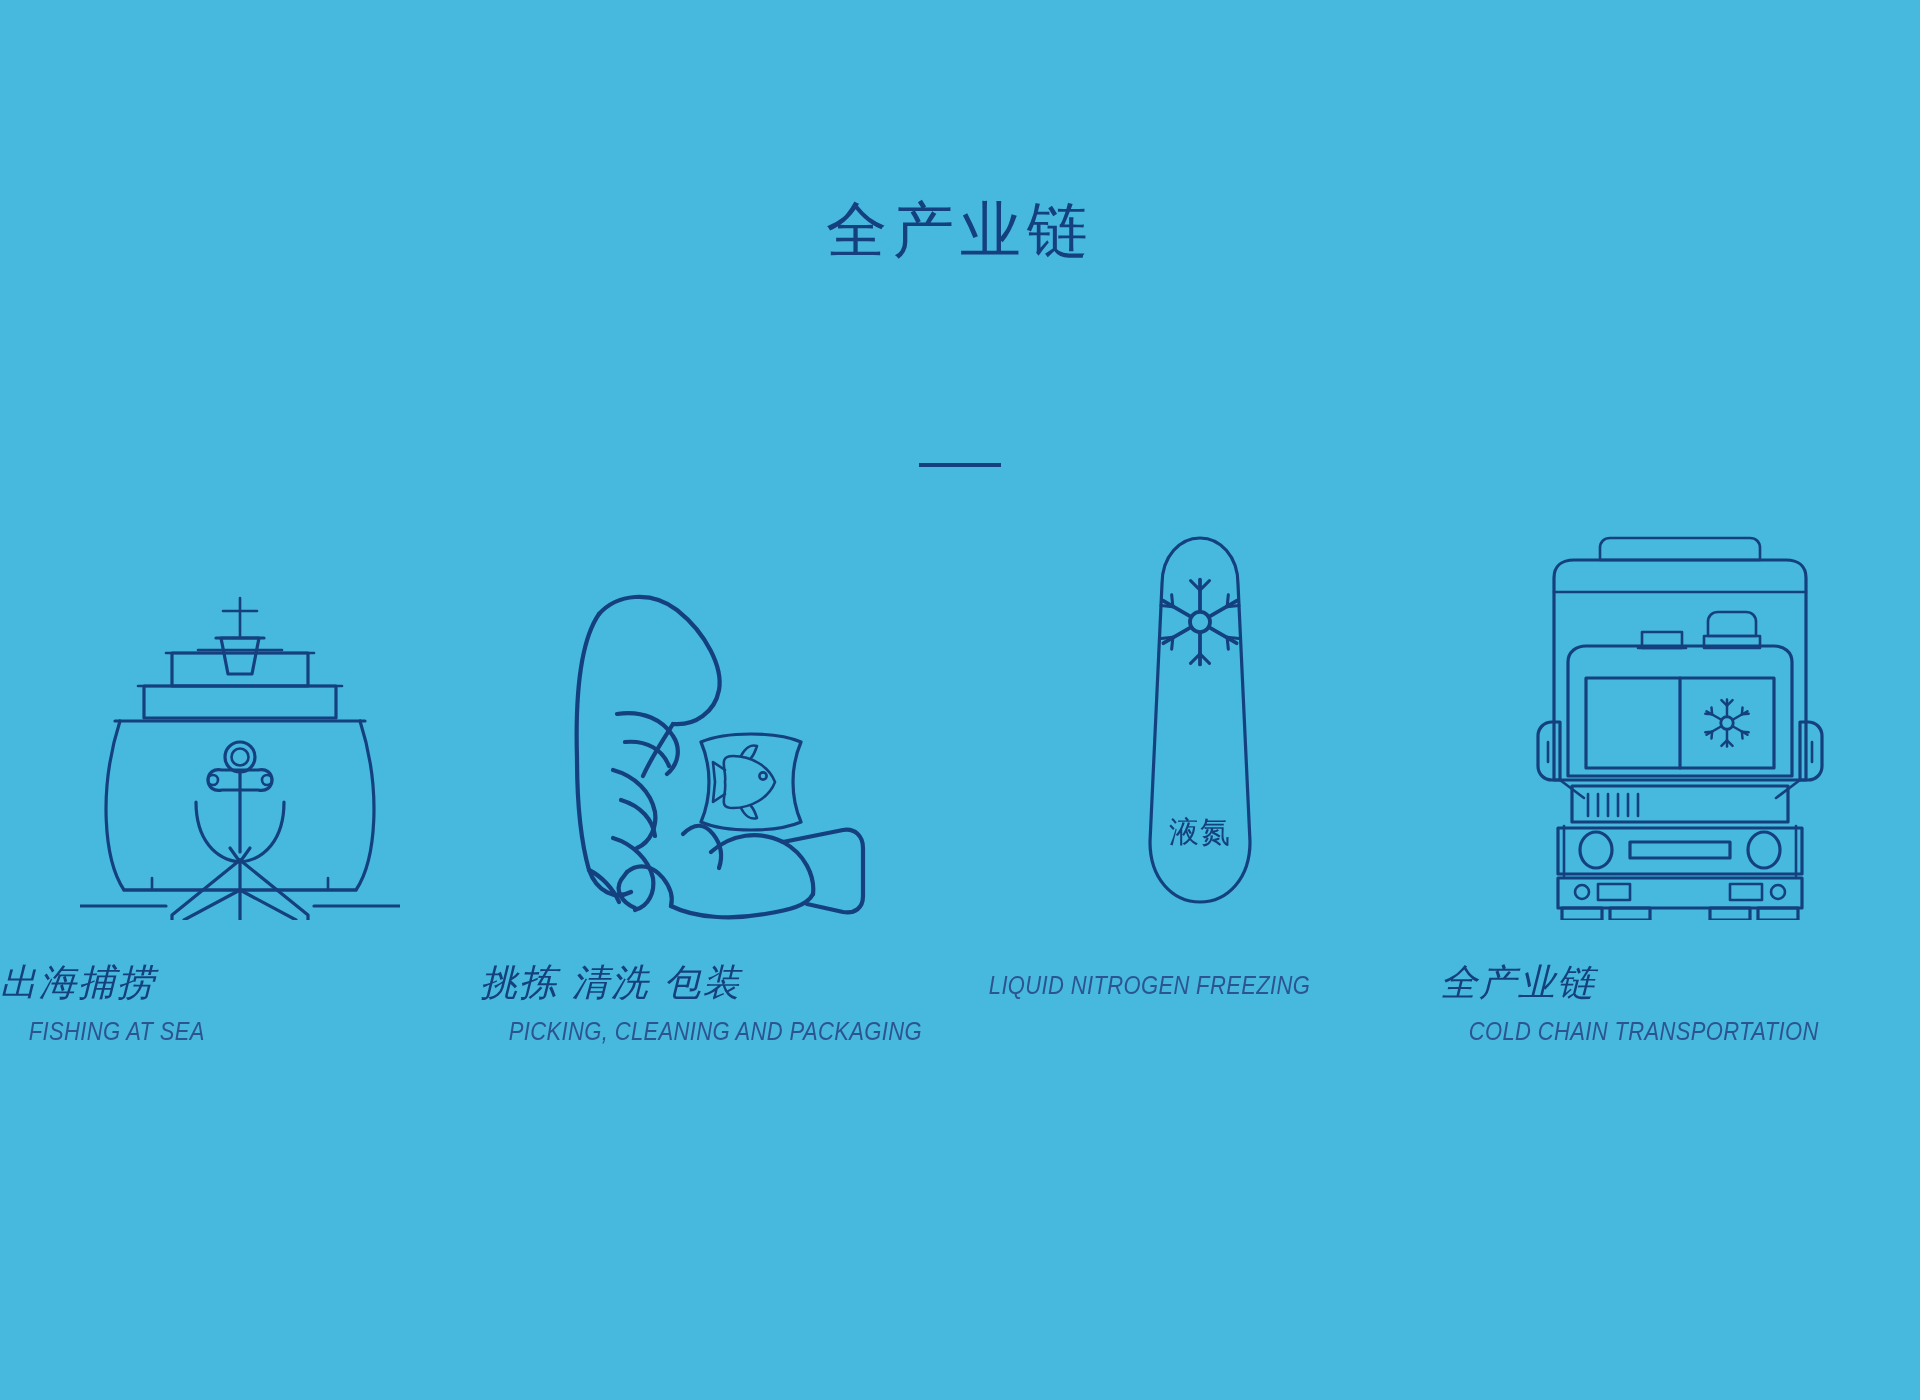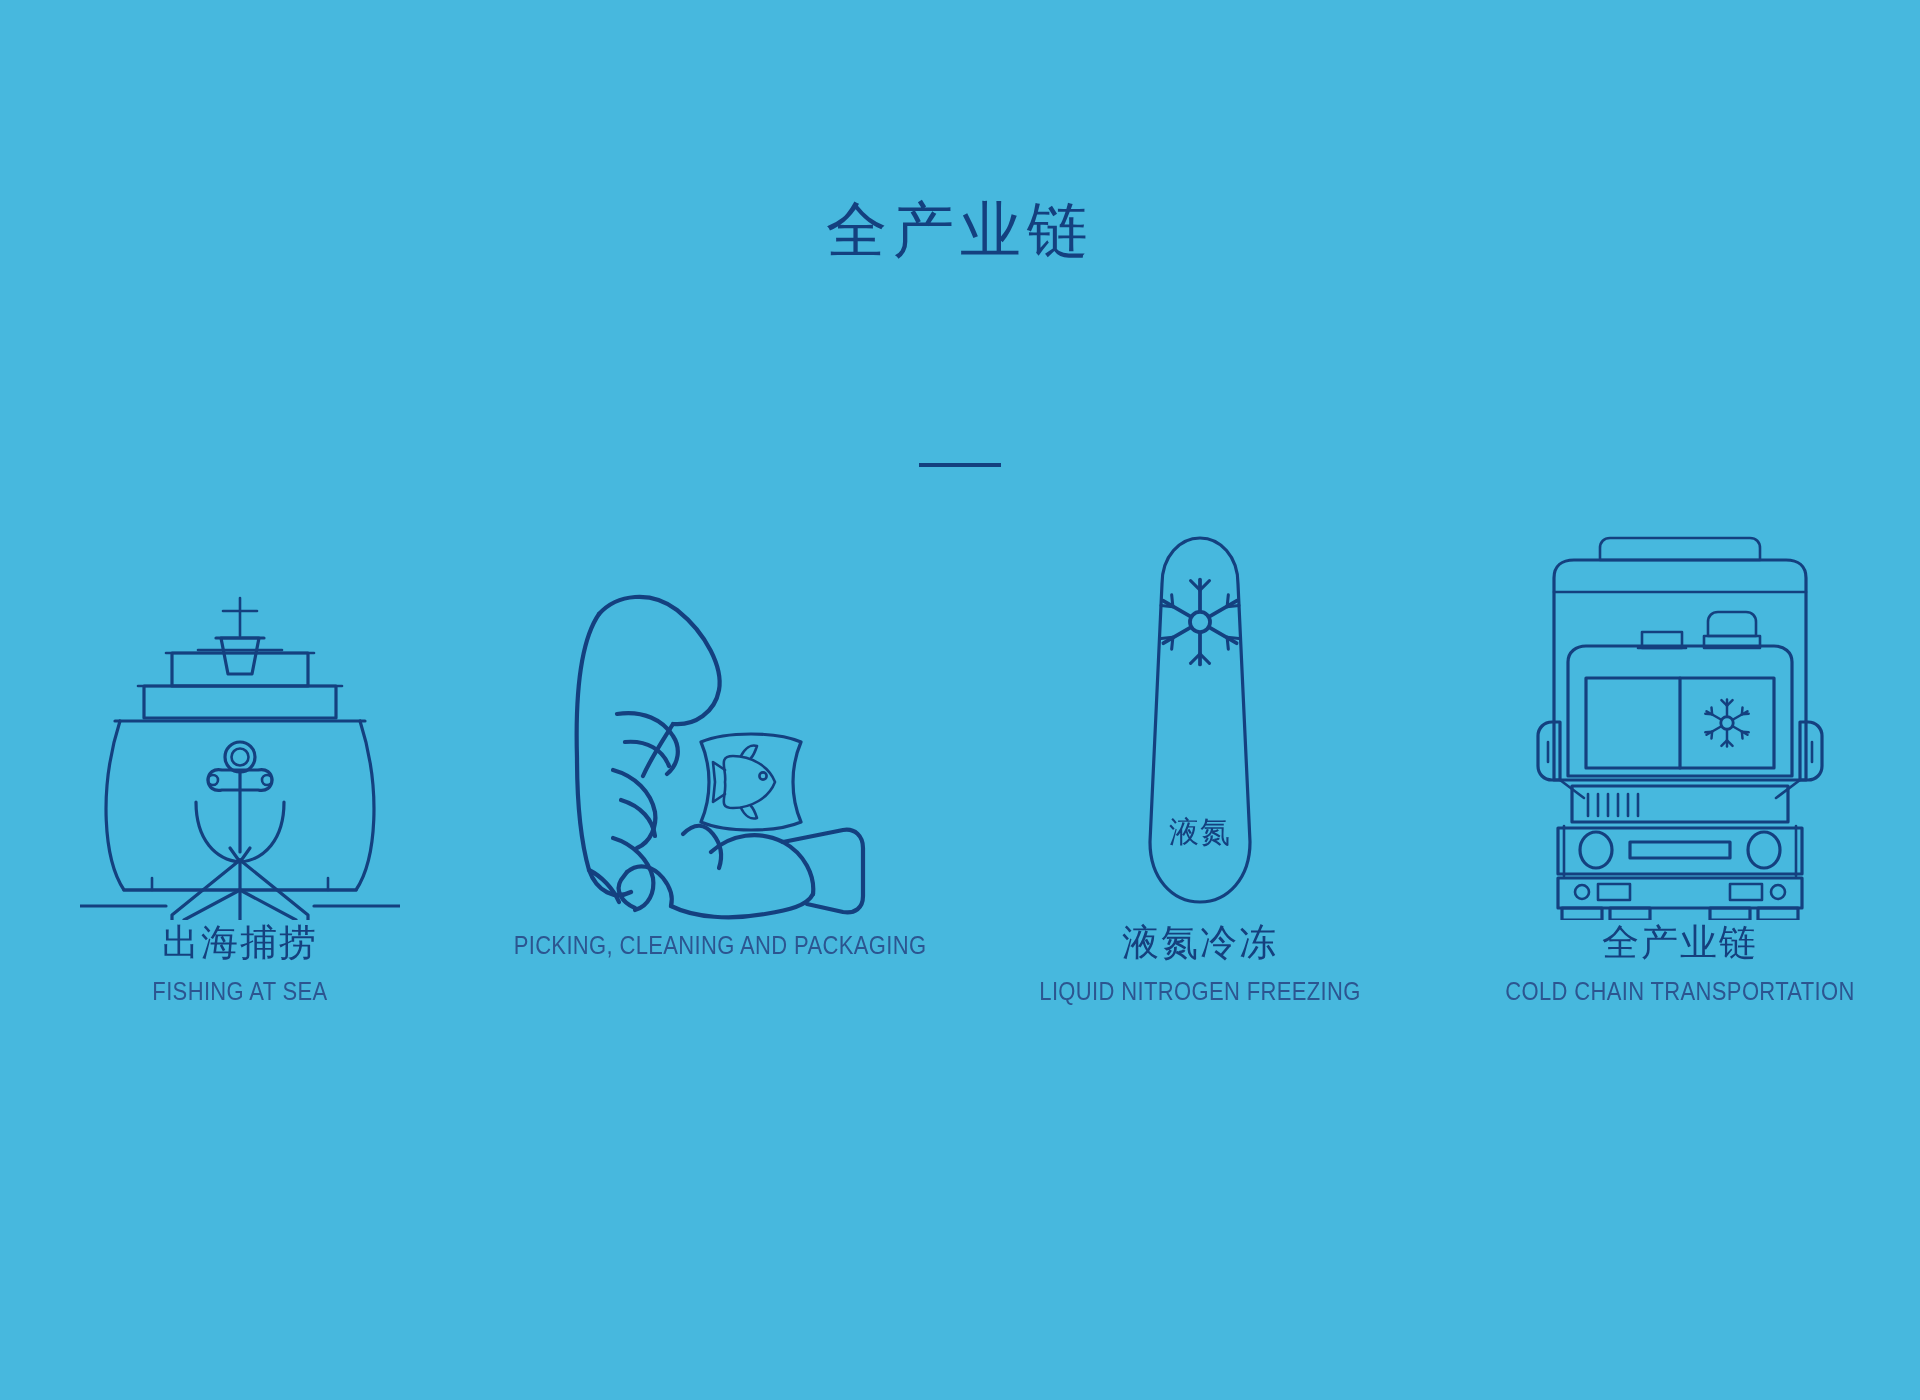--- a/index.html
+++ b/index.html
@@ -68,22 +68,23 @@
     flex-direction: column;
     align-items: center;
   }
   .icon-box {
     height: 400px;
     display: flex;
     align-items: flex-end;
     justify-content: center;
   }
   .labels {
-    text-align: center;
+    margin-top: 40px;
     width: 480px;
+    font-style: italic;
   }
   .label-cn {
     font-family: "DejaVu Sans", "Liberation Sans", sans-serif;
     font-size: 37px;
     letter-spacing: 2px;
     color: #15407e;
     line-height: 46px;
     white-space: nowrap;
   }
   .label-en {
@@ -204,20 +205,21 @@
 
           <path class="ln-hand" d="M128 254 C140 242, 150 244, 158 254 C166 264, 168 276, 164 288"></path>
           <path class="ln-hand" d="M156 272 C176 254, 204 250, 228 262 C250 274, 260 296, 258 314"></path>
           <path class="ln-hand" d="M228 262 L288 250 C300 248, 308 256, 308 268 L308 316 C308 328, 300 334, 288 332 L252 324"></path>
           <path class="ln-hand" d="M72 292 C84 282, 98 286, 108 298 C116 308, 118 318, 116 326"></path>
           <path class="ln-hand" d="M116 326 C140 338, 176 340, 210 334 C234 330, 252 326, 258 314"></path>
           <path class="ln-hand" d="M72 292 L66 300 C60 310, 66 322, 80 328"></path>
         </svg>
       </div>
       <div class="labels">
+        <div class="label-cn">挑拣 清洗 包装</div>
         <div class="label-en">PICKING, CLEANING AND PACKAGING</div>
       </div>
     </div>
 
     <div class="step">
       <div class="icon-box">
         <svg width="180" height="390" viewBox="0 0 180 390">
 
           <path class="ln" d="M52 54 C52 26, 70 8, 90 8 C110 8, 128 26, 128 54
                    L140 312 C140 348, 118 372, 90 372
@@ -239,21 +241,20 @@
             <path class="ln-thin" d="M-23 13 L-24 23"></path>
             <path class="ln-thin" d="M23 -13 L33 -14"></path>
             <path class="ln-thin" d="M23 -13 L24 -23"></path>
             <circle cx="0" cy="0" r="8.5" fill="#47b8de" stroke="#14407f" stroke-width="3.2"></circle>
           </g>
 
           <text class="dewar-cn" x="90" y="312" text-anchor="middle">液氮</text>
         </svg>
       </div>
       <div class="labels">
-        <div class="label-cn">液氮冷冻</div>
         <div class="label-en">LIQUID NITROGEN FREEZING</div>
       </div>
     </div>
 
     <div class="step">
       <div class="icon-box">
         <svg width="300" height="390" viewBox="0 0 300 390">
 
           <path class="ln-thin" d="M70 18 C70 12, 74 8, 80 8 L220 8 C226 8, 230 12, 230 18 L230 30 L70 30 Z"></path>
 

